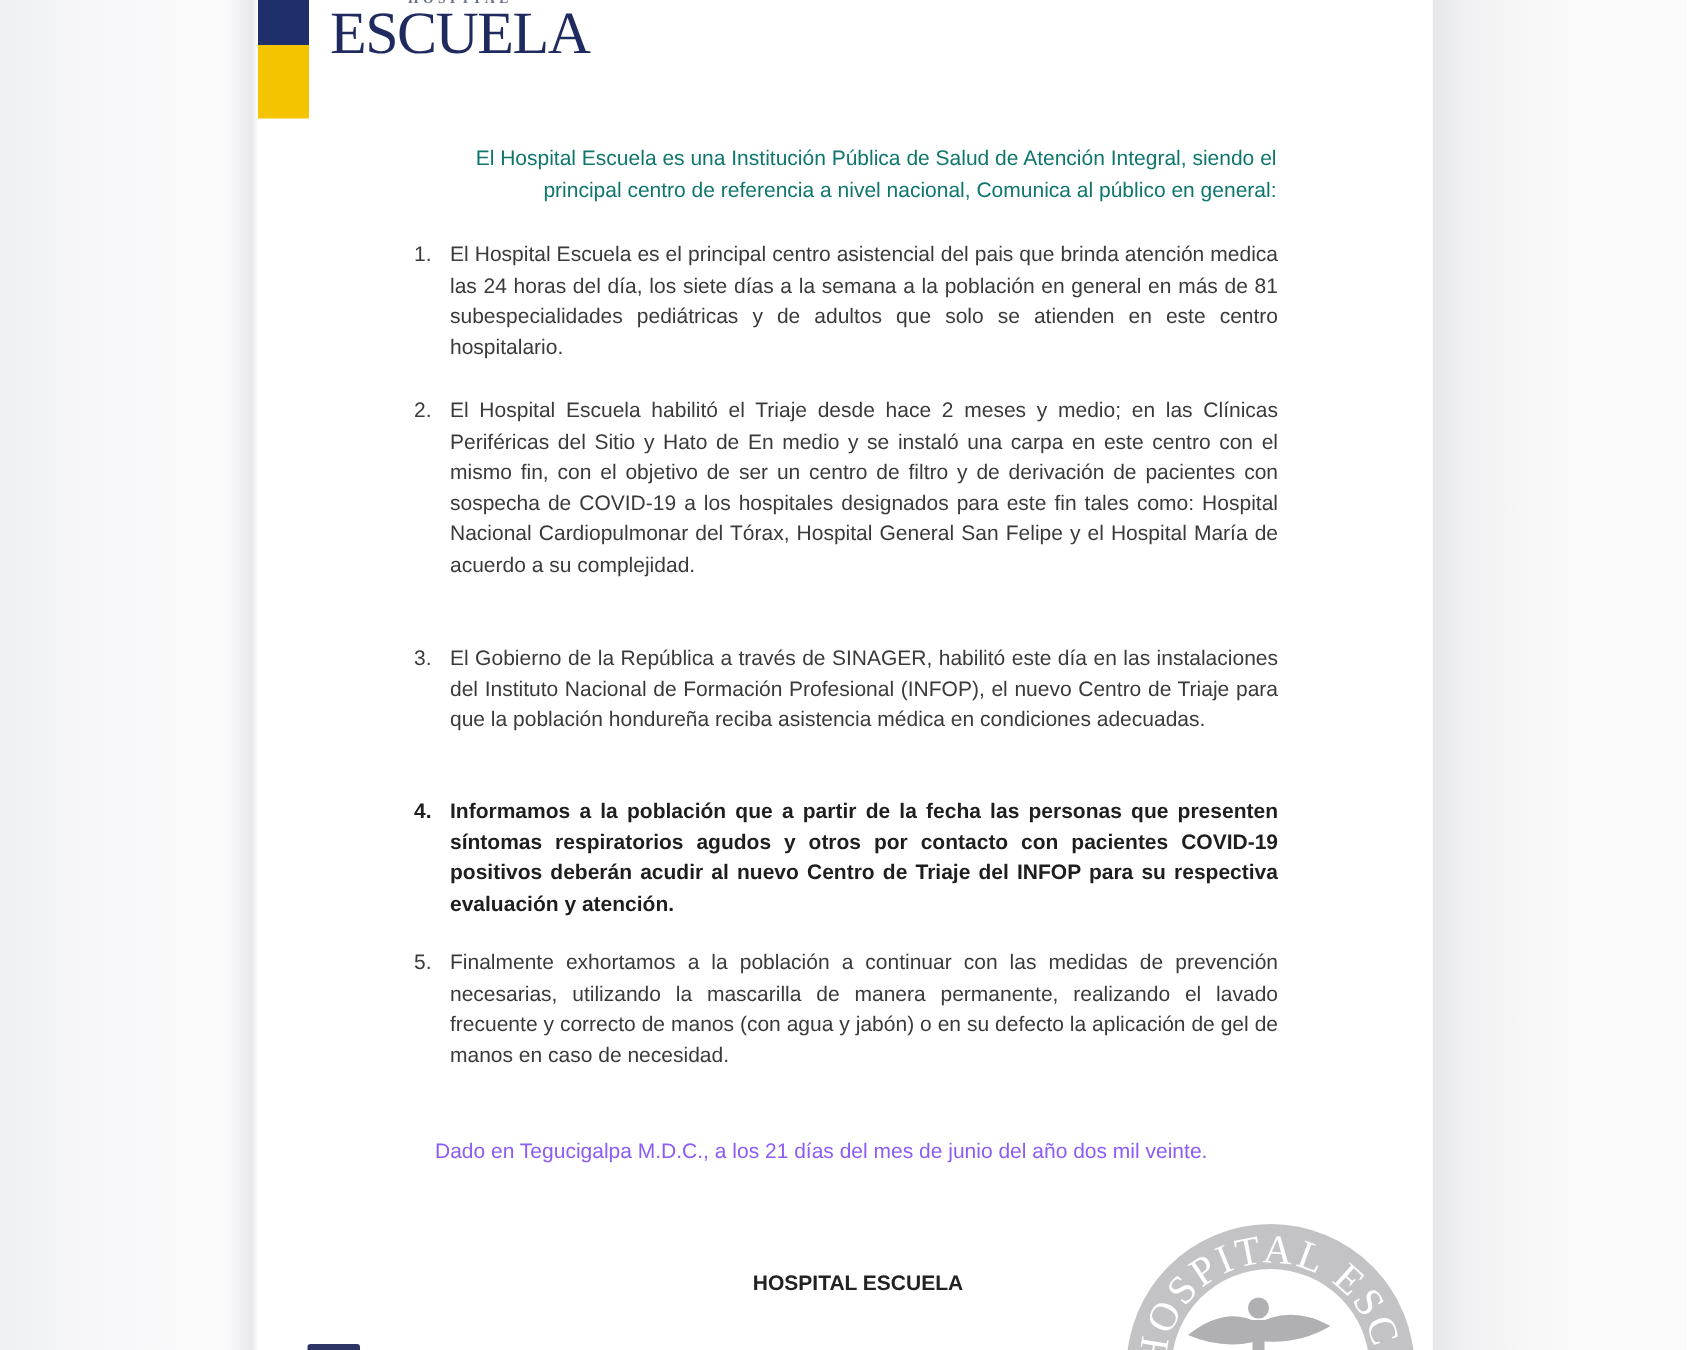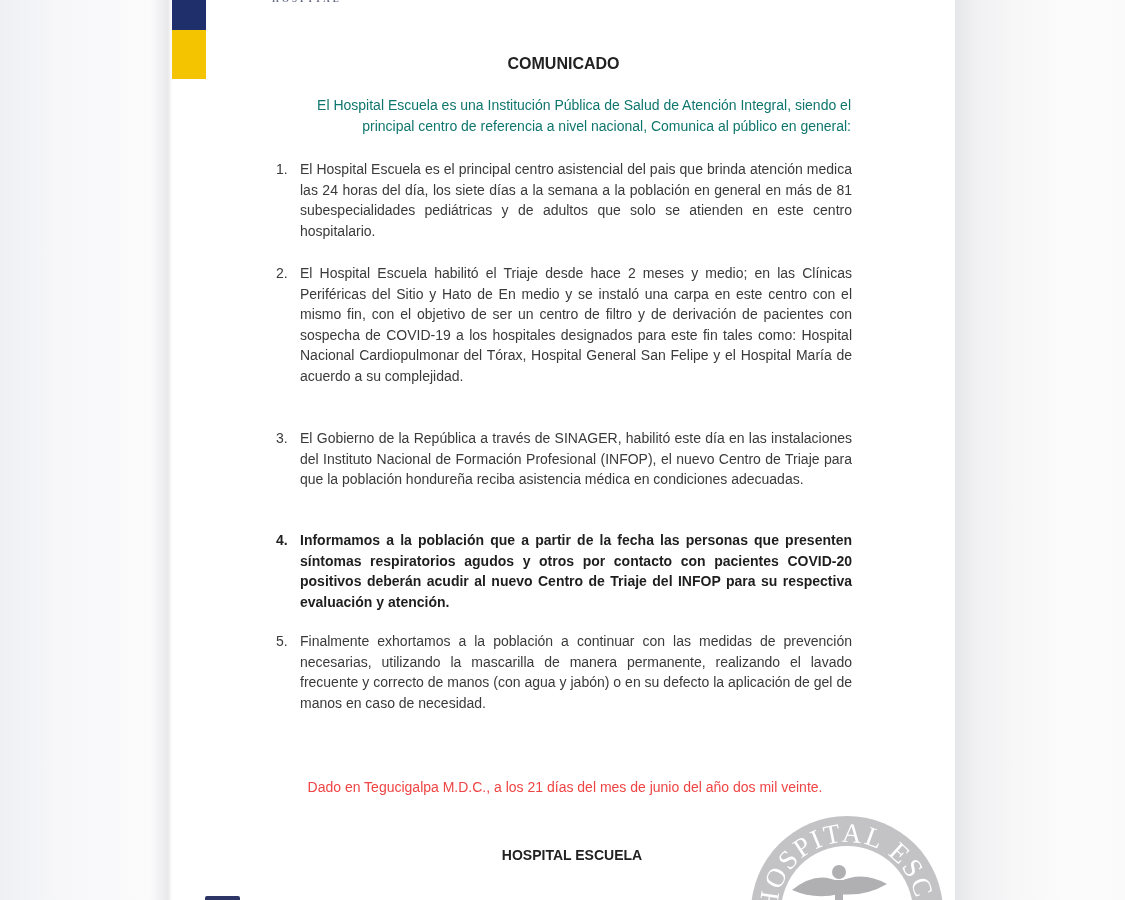--- a/index.html
+++ b/index.html
@@ -36,64 +36,64 @@
     position:absolute; left:107px; width:572px; top:95px;
     font-size:14px; line-height:21px; text-align:right; color:#0f766e;
   }
   .item {
     position:absolute; left:128px; width:552px;
     font-size:14px; line-height:20.5px; text-align:justify; color:#3a3a3a;
   }
   .item .num { position:absolute; left:-24px; top:0; }
   .item.bold { font-weight:bold; color:#1e1e1e; }
   .closing {
-    position:absolute; left:118px; width:550px; top:777px;
-    font-size:14px; line-height:21px; text-align:center; color:#ef4444;
+    position:absolute; left:118px; width:550px; top:757px;
+    font-size:14px; line-height:21px; text-align:left; color:#8b5cf6;
   }
   .sign {
     position:absolute; left:230px; width:340px; top:845px;
     font-size:14px; line-height:20px; text-align:center; font-weight:bold; color:#222;
   }
   .seal {
     position:absolute; left:575px; top:812px; width:200px; height:200px;
   }
   .bottom-mark { position:absolute; left:33px; top:896px; width:35px; height:6px; background:#2c3566; border-radius:2px; }
 </style>
 </head>
 <body>
 
 <div class="right-bg"></div>
 
 <div class="page">
   <div class="logo-bar-blue"></div>
   <div class="logo-bar-yellow"></div>
   <div class="logo-small">HOSPITAL</div>
+  <div class="logo-text">ESCUELA</div>
 
-  <div class="title">COMUNICADO</div>
 
   <div class="intro">El Hospital Escuela es una Institución Pública de Salud de Atención Integral, siendo el principal centro de referencia a nivel nacional, Comunica al público en general:</div>
 
   <div class="item" style="top:159px;">
     <span class="num">1.</span>
     <span>El Hospital Escuela es el principal centro asistencial del pais que brinda atención medica las 24 horas del día, los siete días a la semana a la población en general en más de 81 subespecialidades pediátricas y de adultos que solo se atienden en este centro hospitalario.</span>
   </div>
 
   <div class="item" style="top:263px;">
     <span class="num">2.</span>
     <span>El Hospital Escuela habilitó el Triaje desde hace 2 meses y medio; en las Clínicas Periféricas del Sitio y Hato de En medio y se instaló una carpa en este centro con el mismo fin, con el objetivo de ser un centro de filtro y de derivación de pacientes con sospecha de COVID-19 a los hospitales designados para este fin tales como: Hospital Nacional Cardiopulmonar del Tórax, Hospital General San Felipe y el Hospital María de acuerdo a su complejidad.</span>
   </div>
 
   <div class="item" style="top:428px;">
     <span class="num">3.</span>
     <span>El Gobierno de la República a través de SINAGER, habilitó este día en las instalaciones del Instituto Nacional de Formación Profesional (INFOP), el nuevo Centro de Triaje para que la población hondureña reciba asistencia médica en condiciones adecuadas.</span>
   </div>
 
   <div class="item bold" style="top:530px;">
     <span class="num">4.</span>
-    <span>Informamos a la población que a partir de la fecha las personas que presenten síntomas respiratorios agudos y otros por contacto con pacientes COVID-20 positivos deberán acudir al nuevo Centro de Triaje del INFOP para su respectiva evaluación y atención.</span>
+    <span>Informamos a la población que a partir de la fecha las personas que presenten síntomas respiratorios agudos y otros por contacto con pacientes COVID-19 positivos deberán acudir al nuevo Centro de Triaje del INFOP para su respectiva evaluación y atención.</span>
   </div>
 
   <div class="item" style="top:631px;">
     <span class="num">5.</span>
     <span>Finalmente exhortamos a la población a continuar con las medidas de prevención necesarias, utilizando la mascarilla de manera permanente, realizando el lavado frecuente y correcto de manos (con agua y jabón) o en su defecto la aplicación de gel de manos en caso de necesidad.</span>
   </div>
 
   <div class="closing">Dado en Tegucigalpa M.D.C., a los 21 días del mes de junio del año dos mil veinte.</div>
 
   <div class="sign">

